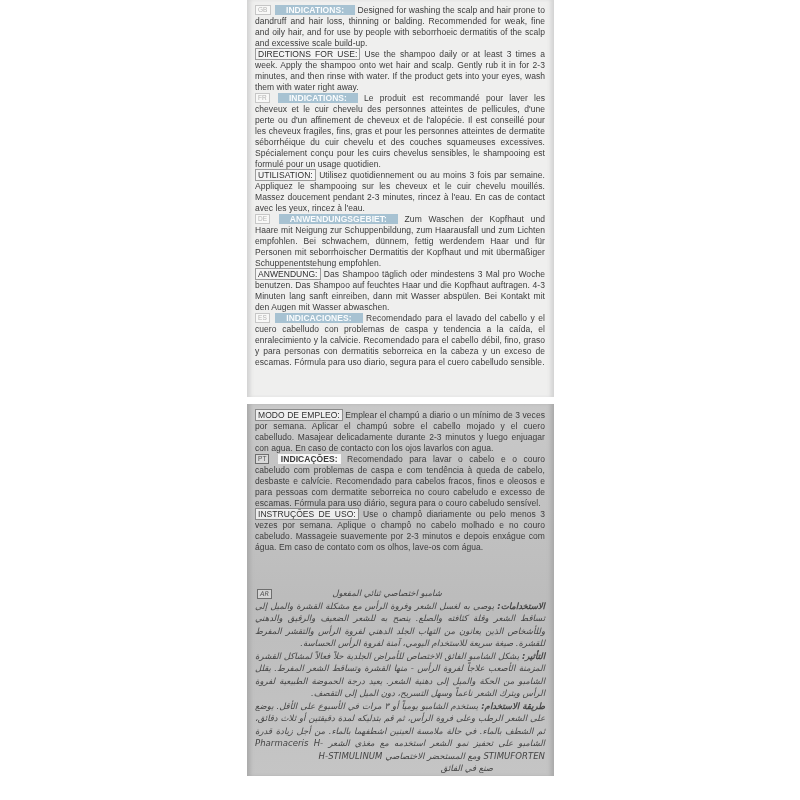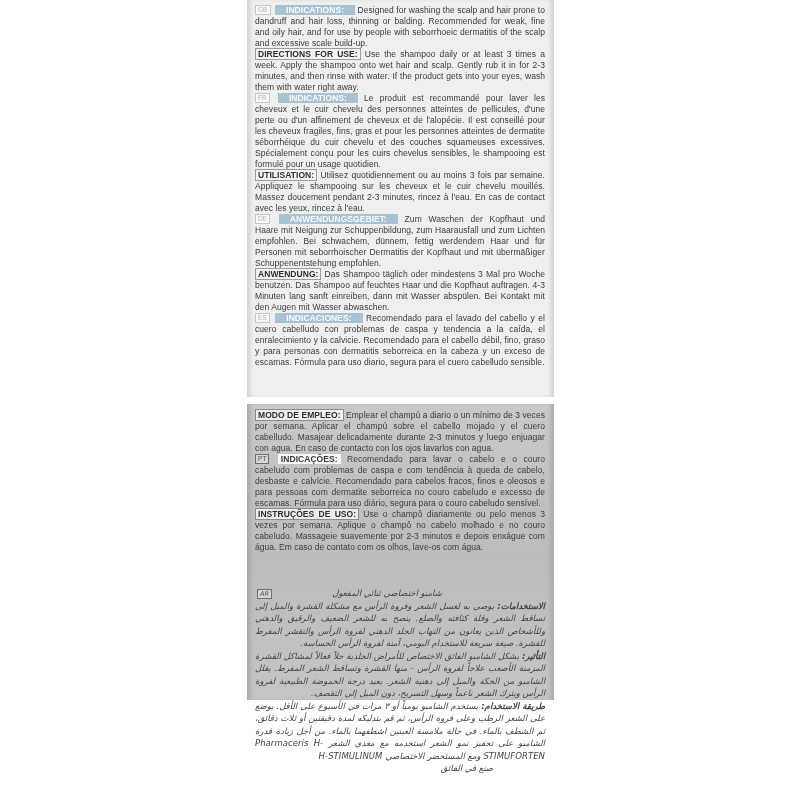--- a/index.html
+++ b/index.html
@@ -3,30 +3,30 @@
 <meta charset="utf-8">
 <style>
   html,body{margin:0;padding:0;background:#fff;}
   .stage{position:relative;width:800px;height:800px;background:#ffffff;overflow:hidden;
          font-family:"Liberation Sans",sans-serif;}
   .panel{position:absolute;left:247px;width:307px;box-sizing:border-box;
          padding:5px 9px 0 8px;color:#3b3b3b;font-size:8.5px;line-height:11px;
          text-align:justify;letter-spacing:.05px;filter:blur(.25px);}
   .panel-top{top:0;height:397px;background:#efefee;
          box-shadow:inset 5px 0 4px -2px #d2d2d2, inset -5px 0 4px -2px #d2d2d2;}
-  .panel-bottom{top:404px;height:296px;
+  .panel-bottom{top:404px;height:372px;
          background:linear-gradient(180deg,#c9c9c9 0%,#c2c2c2 28%,#bcbcbc 52%,#c5c5c5 100%);
          box-shadow:inset 5px 0 4px -2px #a9a9a9, inset -5px 0 4px -2px #a9a9a9;}
   .para{margin:0;}
   .tag{display:inline-block;font-size:6.5px;line-height:8px;padding:0 2px;
        border:1px solid #c6c6c6;color:#b3b3b3;background:rgba(255,255,255,.55);
        vertical-align:1px;margin-right:2px;}
   .panel-bottom .tag{border-color:#6e6e6e;color:#4f4f4f;background:rgba(255,255,255,.35);}
   .hl{background:#a7c2d2;color:#fbfdfe;font-weight:bold;padding:0 11px;}
-  .boxed{font-weight:bold;color:#2e2e2e;border:1px solid #9c9c9c;padding:0 2px;
+  .boxed{font-weight:normal;color:#2e2e2e;border:1px solid #9c9c9c;padding:0 2px;
          background:rgba(255,255,255,.35);}
   .panel-bottom .boxed{background:rgba(255,255,255,.7);border-color:#8a8a8a;}
   .whitebox{font-weight:bold;color:#3a3a3a;background:rgba(255,255,255,.85);padding:0 3px;}
   .spacer{height:34px;}
   .gap-top{height:1px;}
   .ar{direction:rtl;position:relative;font-family:"DejaVu Sans",sans-serif;
       font-size:8.5px;line-height:12.5px;color:#444;font-style:italic;}
   .ar .ar-tag{position:absolute;left:2px;top:2px;direction:ltr;}
   .ar-title{text-align:center;padding-left:0;padding-right:26px;}
   .ar-para{margin:0;text-align:justify;}

